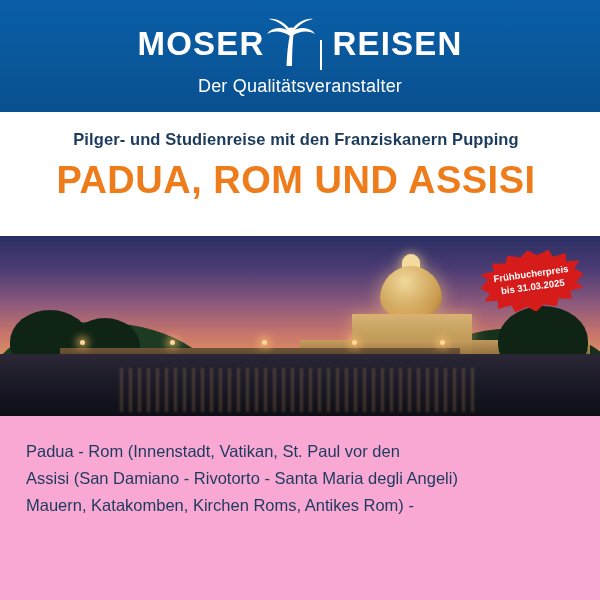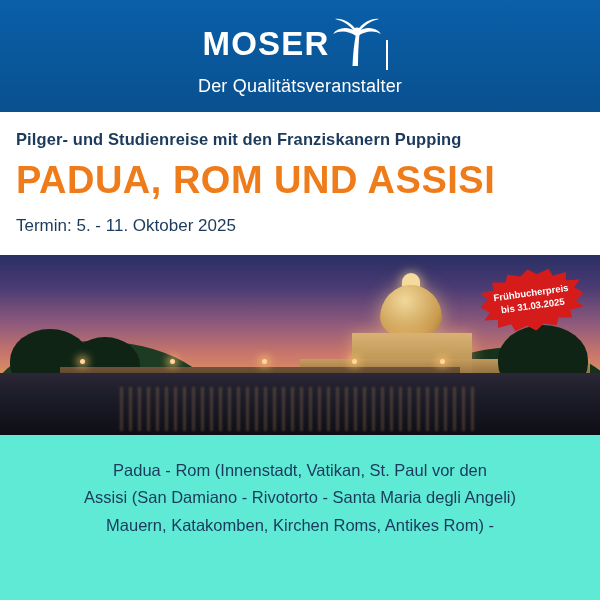--- a/index.html
+++ b/index.html
@@ -62,36 +62,37 @@
   .tagline {
     color: #ffffff;
     font-size: 18px;
     margin-top: 4px;
     letter-spacing: 0.2px;
   }
 
   
   .titleblock {
     padding: 18px 24px 10px 16px;
+    text-align: center;
     background: #ffffff;
   }
   .kicker {
     color: #1b3a5c;
     font-size: 16.5px;
     font-weight: bold;
     letter-spacing: 0.1px;
     margin-bottom: 12px;
   }
   .maintitle {
     color: #ef7c1a;
     font-size: 38px;
     font-weight: bold;
     letter-spacing: 0.5px;
     line-height: 1.05;
-    margin-bottom: 12px;
+    margin-bottom: 19px;
   }
   .subline {
     color: #1b3a5c;
     font-size: 17px;
     line-height: 1.55;
   }
 
   
   .imageband {
     position: relative;
@@ -231,25 +232,25 @@
     font-size: 9.5px;
     font-weight: bold;
     line-height: 1.35;
     text-align: center;
   }
 
   
   .footer {
     flex: 1;
     padding: 22px 26px 23px 26px;
-    text-align: center;
+    text-align: left;
     color: #1b3a5c;
     font-size: 16.5px;
     line-height: 1.65;
-    background: #5eead4;
+    background: #f9a8d4;
   }
   .footer div { white-space: nowrap; }
 </style>
 </head>
 <body>
 
 <div class="poster">
 
   <div class="header">
     <div class="logo-row">
@@ -260,28 +261,28 @@
             <path d="M26 18 C24 28 23 38 22.5 50 L28 50 C28 38 28.5 28 29.5 18 Z"></path>
             <path d="M27 16 C18 10 8 11 3 18 C10 14 19 15 26 20 Z"></path>
             <path d="M27 16 C36 10 46 11 51 18 C44 14 35 15 28 20 Z"></path>
             <path d="M27 15 C21 6 12 2 5 3 C14 5 21 10 26 18 Z"></path>
             <path d="M27 15 C33 6 42 2 49 3 C40 5 33 10 28 18 Z"></path>
             <circle cx="27" cy="15" r="3.4"></circle>
           </g>
         </svg>
       </span>
       <span class="divider-bar"></span>
+      <span class="brand-right">REISEN</span>
     </div>
     <div class="tagline">Der Qualitätsveranstalter</div>
   </div>
 
   <div class="titleblock">
     <div class="kicker">Pilger- und Studienreise mit den Franziskanern Pupping</div>
     <div class="maintitle">PADUA, ROM UND ASSISI</div>
-    <div class="subline">Termin: 5. - 11. Oktober 2025</div>
   </div>
 
   <div class="imageband">
     <div class="sky"></div>
     <div class="hill-left"></div>
     <div class="hill-right"></div>
 
     <div class="basilica">
       <div class="lantern"></div>
       <div class="dome"></div>

